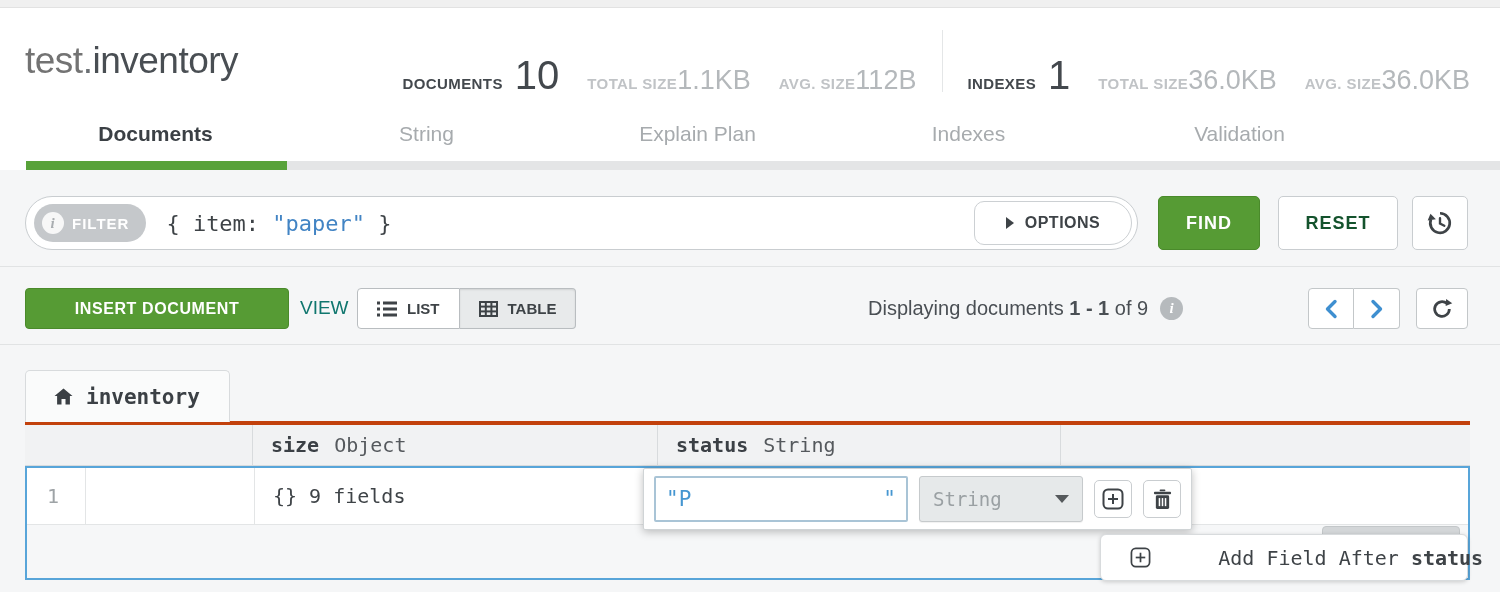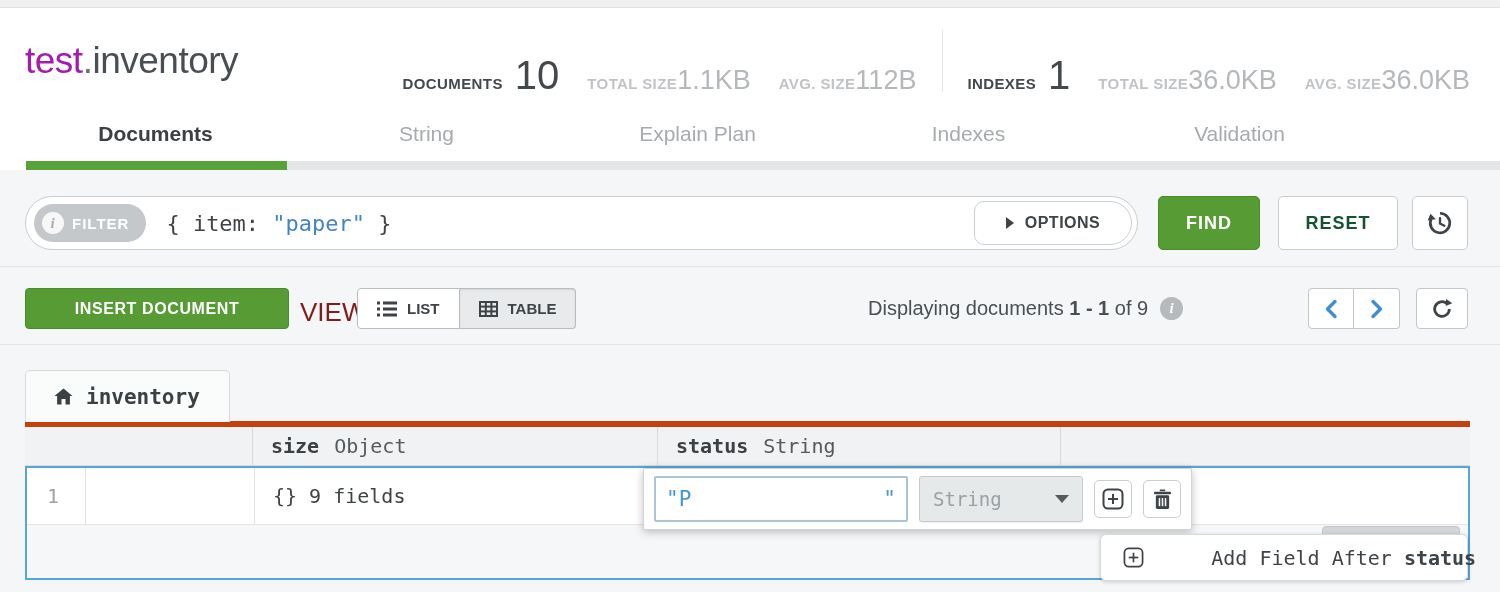--- a/index.html
+++ b/index.html
@@ -6,21 +6,21 @@
   html,body { width:1500px; height:592px; }
   body { font-family:"Liberation Sans", sans-serif; background:#fff; position:relative; overflow:hidden; }
   #app { position:absolute; left:0; top:0; width:1500px; height:592px; }
   .mono { font-family:"DejaVu Sans Mono", monospace; }
 
   
   .top-strip { position:absolute; left:0; top:0; width:1500px; height:8px; background:#f0f0f0; border-bottom:1px solid #e2e2e2; }
 
   
   .ns-title { position:absolute; left:25px; top:40px; font-size:37px; font-weight:400; letter-spacing:-0.5px; white-space:nowrap; }
-  .ns-db   { color:#a21caf; }
+  .ns-db   { color:#737373; }
   .ns-dot  { color:#6a6f73; }
   .ns-coll { color:#494e53; }
 
   
   .stats { position:absolute; top:30px; right:30px; height:62px; display:flex; align-items:flex-end; }
   .stat-main { display:flex; align-items:baseline; gap:12px; }
   .stat-main .lbl { font-size:15px; font-weight:bold; color:#43484d; letter-spacing:0.4px; }
   .stat-main .val { font-size:40px; color:#43484d; line-height:0.82; }
   .stat-col { display:flex; flex-direction:row; align-items:flex-end; margin-left:28px; }
   .stat-col .lbl { font-size:15px; font-weight:bold; color:#c0c3c6; letter-spacing:0.4px; }
@@ -55,21 +55,21 @@
   .btn { position:absolute; display:flex; align-items:center; justify-content:center; cursor:pointer; }
   .find-btn { left:1158px; top:196px; width:102px; height:54px; background:#569b34; border:1px solid #4a8a2b;
     border-radius:5px; color:#fff; font-weight:bold; font-size:18px; letter-spacing:1px; }
   .reset-btn { left:1278px; top:196px; width:120px; height:54px; background:#fff; border:1px solid #c9cdd0;
     border-radius:5px; color:#14532d; font-weight:bold; font-size:18px; letter-spacing:1px; }
   .history-btn { left:1412px; top:196px; width:56px; height:54px; background:#fff; border:1px solid #c9cdd0; border-radius:5px; color:#3e4347; }
 
   
   .insert-btn { left:25px; top:288px; width:264px; height:41px; background:#569b34; border:1px solid #4a8a2b;
     border-radius:4px; color:#fff; font-weight:bold; font-size:16px; letter-spacing:0.6px; }
-  .view-label { position:absolute; left:300px; top:297px; font-size:26px; color:#7f1d1d; }
+  .view-label { position:absolute; left:300px; top:297px; font-size:19px; color:#0f766e; }
   .seg { position:absolute; left:357px; top:288px; height:41px; display:flex; }
   .seg-btn { height:41px; border:1px solid #b9bdc0; background:#fff; display:flex; align-items:center; gap:10px;
     padding:0 19px; font-size:15px; font-weight:bold; color:#3e4347; cursor:pointer; }
   .seg-list { border-radius:4px 0 0 4px; }
   .seg-table { border-radius:0 4px 4px 0; border-left:none; background:#e8eaeb; box-shadow:inset 0 1px 2px rgba(0,0,0,0.10); }
 
   .displaying { position:absolute; left:868px; top:288px; height:41px; display:flex; align-items:center; font-size:20px; color:#4a4f54; }
   .displaying span { white-space:pre; }
   .displaying .bold { font-weight:bold; }
   .info-circle { width:23px; height:23px; border-radius:50%; background:#b6babd; color:#fff; margin-left:12px;
@@ -80,21 +80,21 @@
   .pager-prev { border-radius:4px 0 0 4px; }
   .pager-next { border-radius:0 4px 4px 0; border-left:none; }
   .refresh-btn { left:1416px; top:288px; width:52px; height:41px; background:#fff; border:1px solid #c3c7c9; border-radius:4px; color:#3e4347; }
 
   
   .crumb-tab { position:absolute; left:25px; top:370px; width:205px; height:52px; background:#fafbfb;
     border:1px solid #d8dbdd; border-bottom:none; border-radius:5px 5px 0 0; display:flex; align-items:center;
     gap:13px; padding-left:28px; font-weight:bold; font-size:21px; color:#3b4045; z-index:2; }
 
   .thead { position:absolute; left:25px; top:421px; width:1445px; height:45px; display:flex; background:#f1f2f3;
-    border-top:6px solid #c2410c; border-bottom:1px solid #d8dbdd; }
+    border-top:4px solid #c2410c; border-bottom:1px solid #d8dbdd; }
   .th { border-right:1px solid #d8dbdd; display:flex; align-items:center; padding-left:18px; font-size:20px; overflow:hidden; white-space:nowrap; }
   .th-blank-left { width:228px; }
   .th-size { width:405px; }
   .th-status { width:403px; }
   .th-blank-right { flex:1; border-right:none; }
   .th .fname { font-weight:bold; color:#3b4045; }
   .th .ftype { color:#55595d; margin-left:15px; }
 
   .doc-row { position:absolute; left:25px; top:466px; width:1445px; height:114px; border:2px solid #58a5d9; background:#f6f7f8; z-index:1; }
   .cells { display:flex; height:57px; background:#fff; border-bottom:1px solid #e3e5e6; }
@@ -118,21 +118,21 @@
   .icon-btn { width:38px; height:38px; background:#fff; border:1px solid #c9cdd0; border-radius:5px;
     display:flex; align-items:center; justify-content:center; color:#3e4347; cursor:pointer; }
 
   
   .hidden-btn { position:absolute; left:1322px; top:526px; width:138px; height:26px; background:#d3d6d8;
     border:1px solid #c3c7c9; border-radius:4px; z-index:6; }
 
   
   .add-tooltip { position:absolute; left:1100px; top:534px; width:368px; height:47px; background:#fff;
     border:1px solid #d8dbdd; border-radius:6px; box-shadow:0 1px 4px rgba(0,0,0,0.18); display:flex;
-    align-items:center; gap:16px; padding:0 22px; font-size:20px; color:#3e4347; z-index:7; cursor:pointer; }
+    align-items:center; gap:16px; padding:0 29px; font-size:20px; color:#3e4347; z-index:7; cursor:pointer; }
   .add-tooltip .bold { font-weight:bold; white-space:pre; }
   .add-tooltip span { white-space:pre; }
 
   svg { display:block; }
 </style>
 </head>
 <body>
 
 <div id="app">
 

